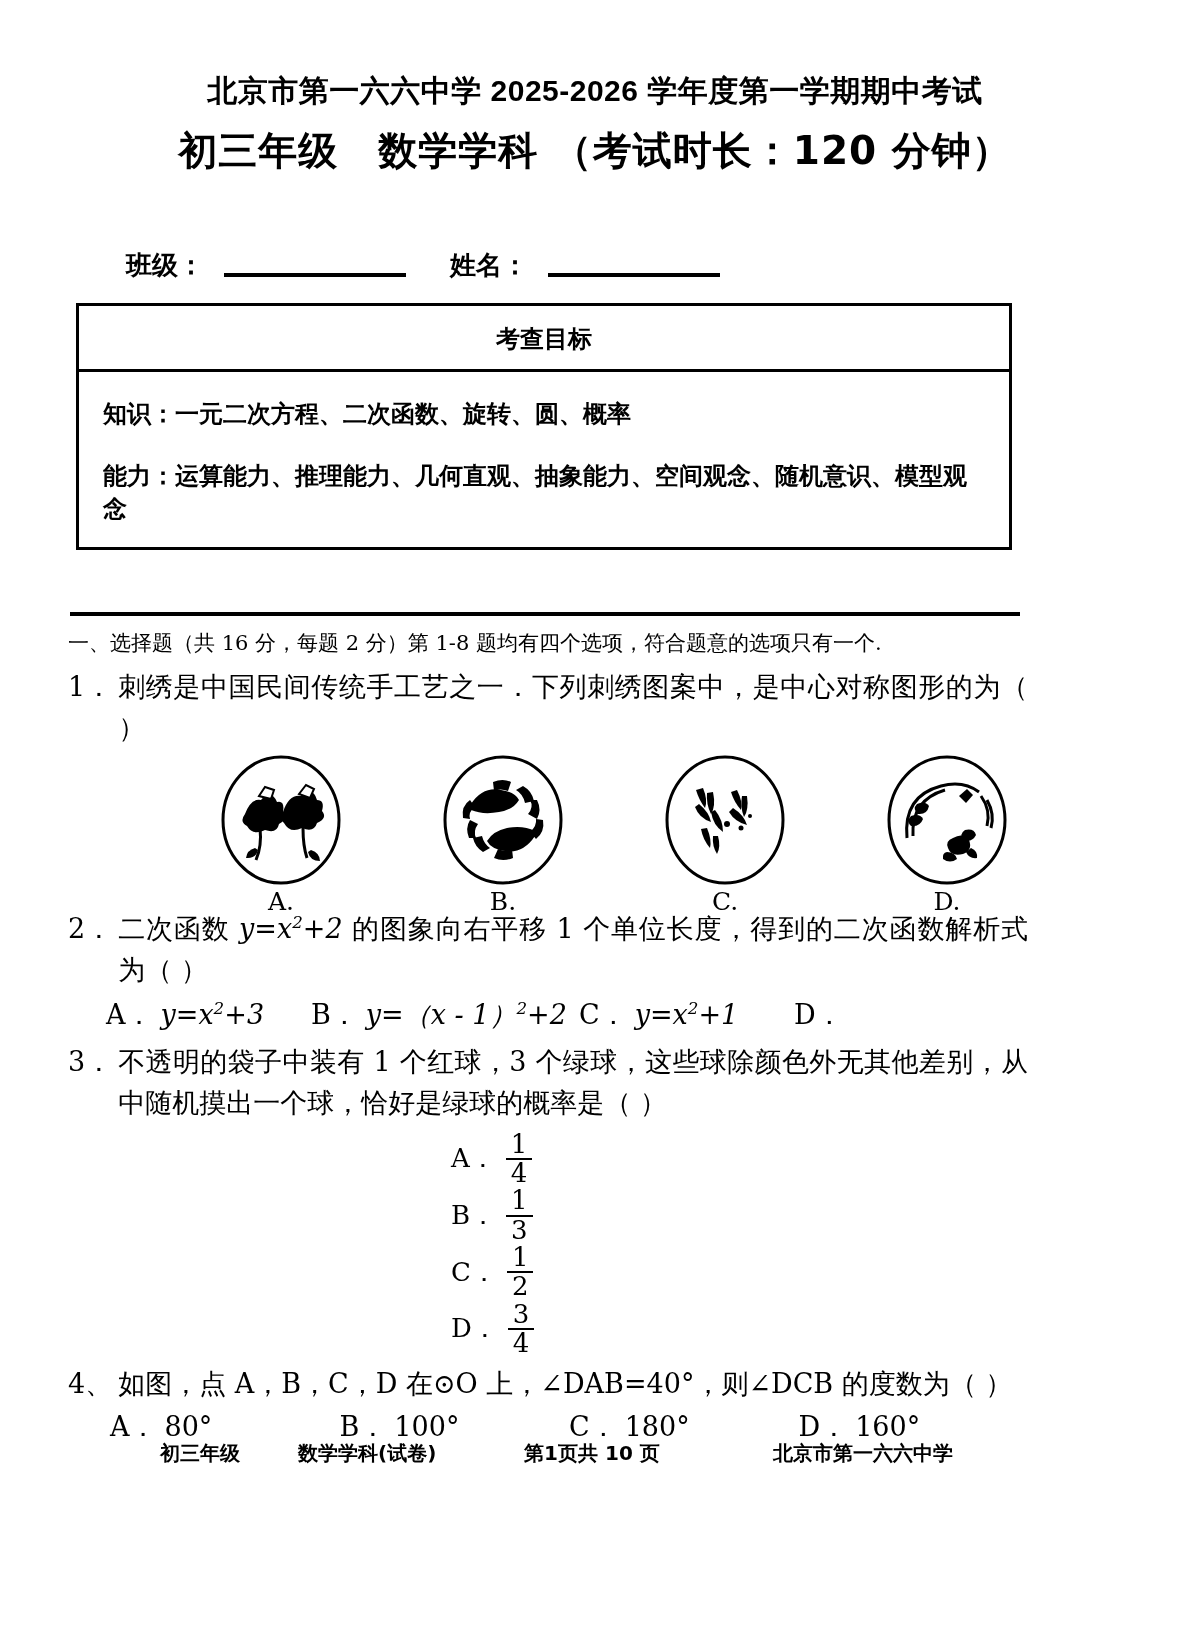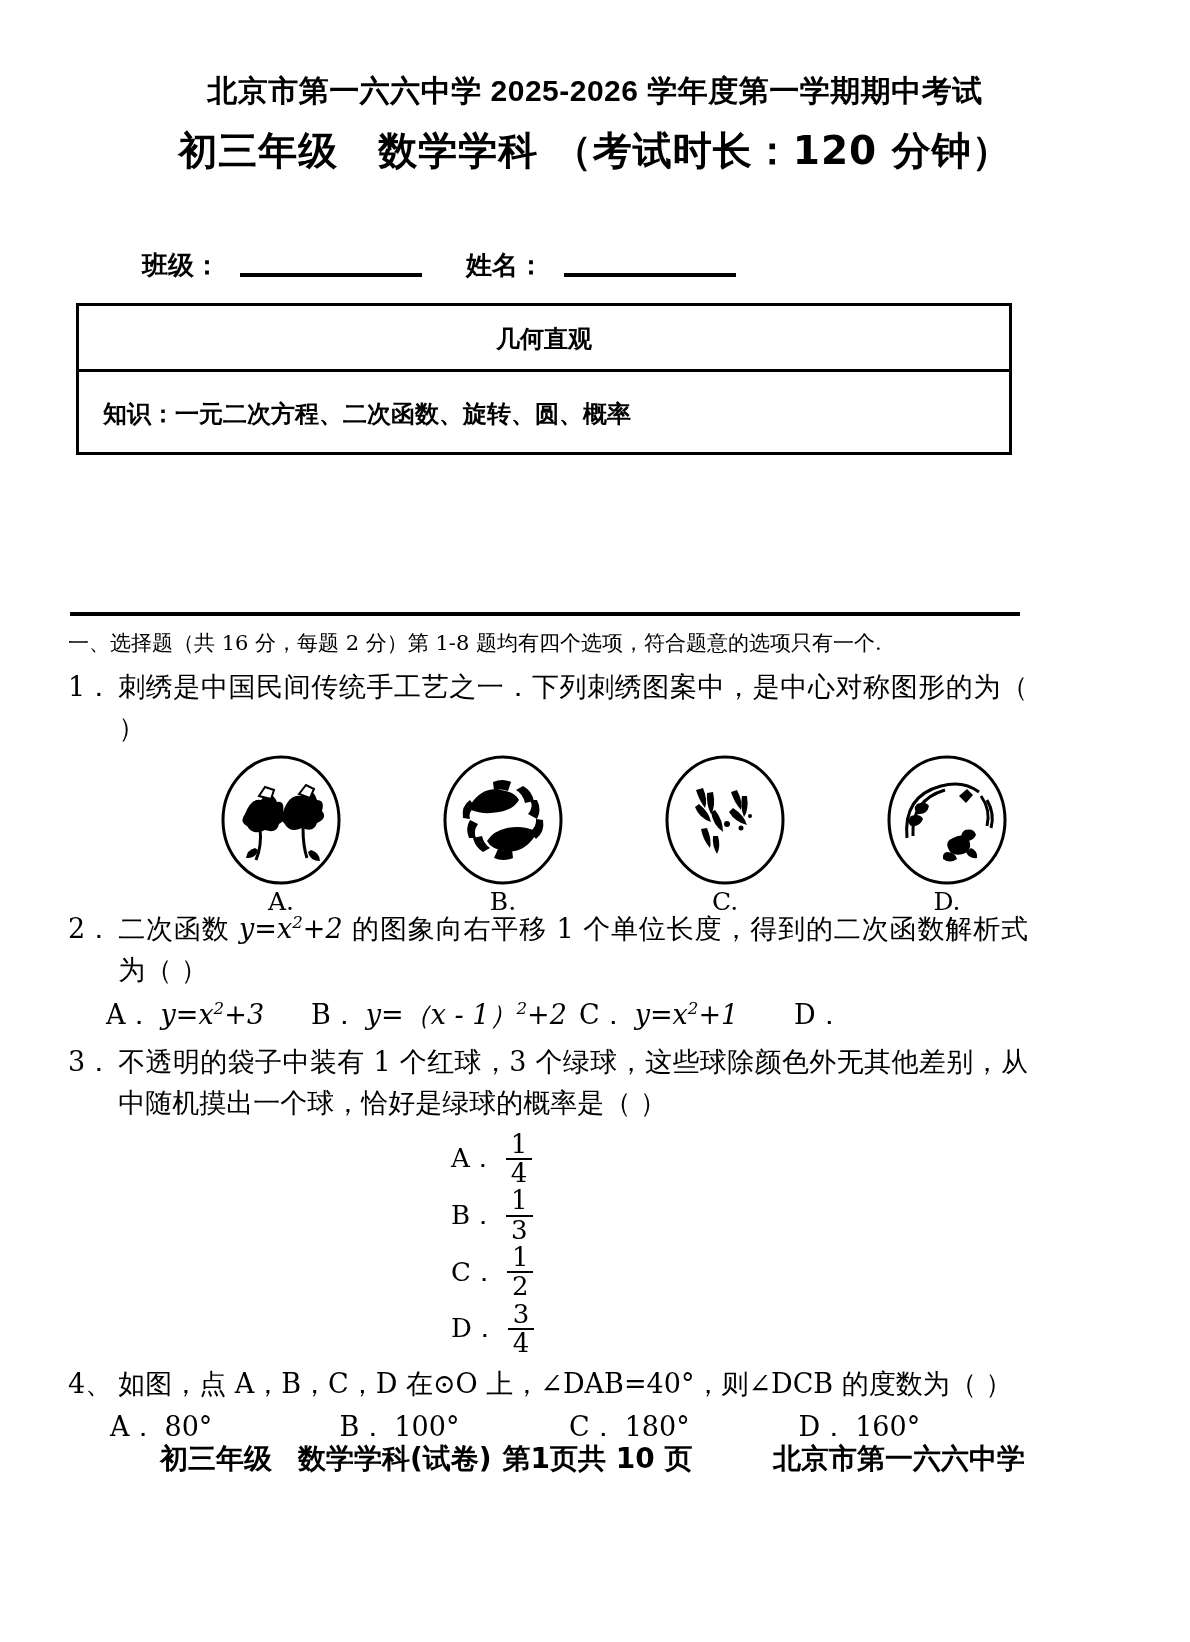--- a/index.html
+++ b/index.html
@@ -42,21 +42,21 @@
     font-family: "DejaVu Sans", "Liberation Sans", sans-serif;
     font-weight: bold;
     font-size: 39px;
     letter-spacing: 1px;
     white-space: nowrap;
   }
 
   
   .idline {
     position: absolute;
-    left: 142px; top: 248px;
+    left: 126px; top: 248px;
     font-family: "DejaVu Sans", "Liberation Sans", sans-serif;
     font-weight: bold;
     font-size: 26px;
     display: flex;
     align-items: flex-end;
     gap: 16px;
   }
   .idline .lbl { white-space: nowrap; }
   .blank-rule {
     display: inline-block;
@@ -201,21 +201,21 @@
   .frac .num { padding: 0 5px; }
   .frac .den { padding: 0 5px; border-top: 2px solid #000; }
 
   
   .footer {
     position: absolute;
     left: 160px; top: 1440px;
     width: 880px;
     font-family: "DejaVu Sans", "Liberation Sans", sans-serif;
     font-weight: bold;
-    font-size: 28px;
+    font-size: 20px;
     display: flex;
     align-items: baseline;
     white-space: nowrap;
   }
   .footer .f0 { width: 138px; }
   .footer .f1 { width: 180px; }
   .footer .f2 { width: 100px; text-align: right; }
   .footer .f3 { width: 195px; }
   .footer .f4 { width: auto; }
 </style>
@@ -228,23 +228,24 @@
   <div class="doc-subtitle">初三年级　数学学科 （考试时长：120 分钟）</div>
 
   <div class="idline">
     <span class="lbl">班级：</span>
     <span class="blank-rule"></span>
     <span class="lbl">姓名：</span>
     <span class="blank-rule short"></span>
   </div>
 
   <div class="obj-box">
-    <div class="obj-head">几何直观</div>
+    <div class="obj-head">考查目标</div>
     <div class="obj-body">
       <div class="obj-row">知识：一元二次方程、二次函数、旋转、圆、概率</div>
+      <div class="obj-row">能力：运算能力、推理能力、几何直观、抽象能力、空间观念、随机意识、模型观念</div>
     </div>
   </div>
 
   <div class="hr-thick"></div>
 
   <div class="content">
 
     <div class="sec-head">一、选择题（共 16 分，每题 2 分）第 1-8 题均有四个选项，符合题意的选项只有一个.</div>
 
     

